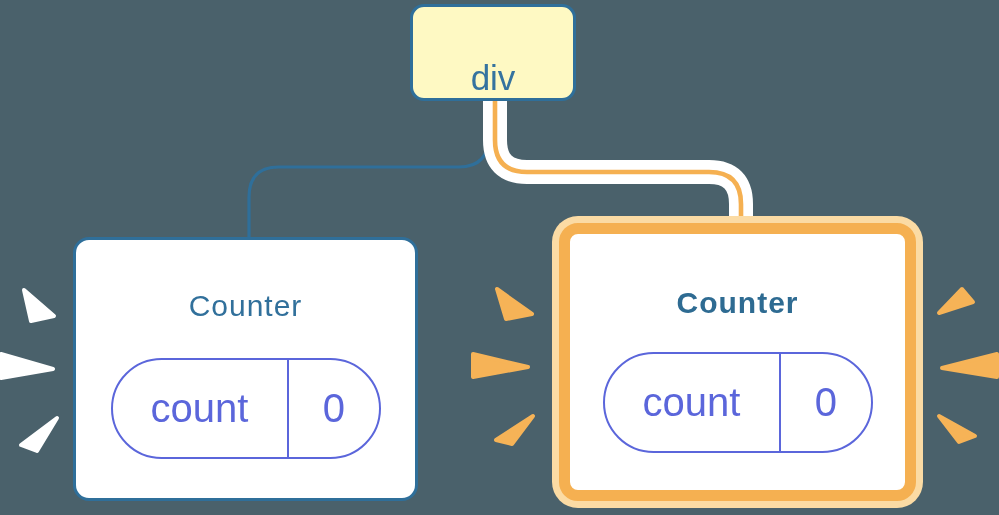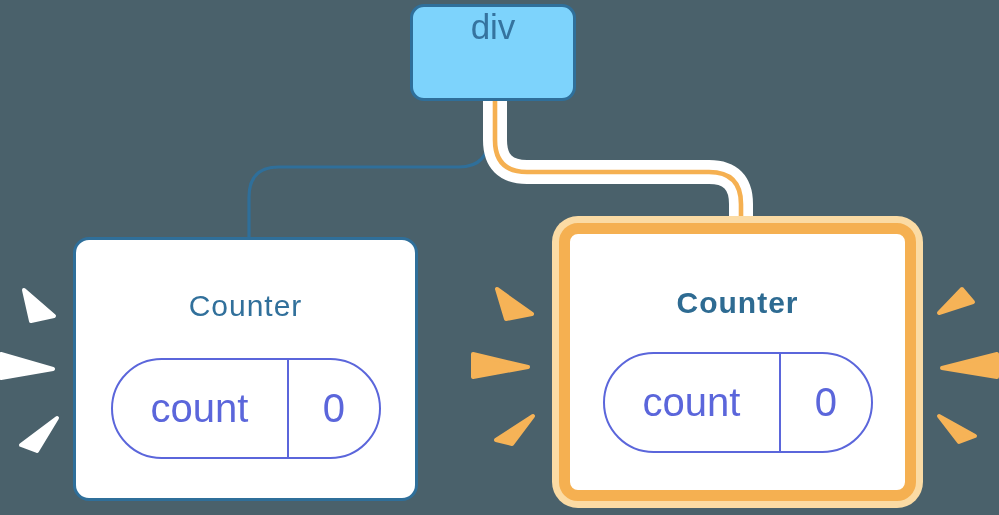--- a/index.html
+++ b/index.html
@@ -5,22 +5,22 @@
   html,body{margin:0;padding:0;background:#4A616B;}
   .stage{
     position:relative;width:999px;height:515px;background:#4A616B;overflow:hidden;
     font-family:"Liberation Sans", sans-serif;
   }
   .links-layer{position:absolute;left:0;top:0;z-index:1;}
 
   
   .node-div{
     position:absolute;left:410px;top:4px;width:166px;height:97px;z-index:2;
-    background:#7dd3fc;border:3px solid #2F6F9A;border-radius:14px;
-    display:flex;align-items:flex-start;justify-content:center;box-sizing:border-box;
+    background:#fef9c3;border:3px solid #2F6F9A;border-radius:14px;
+    display:flex;align-items:flex-end;justify-content:center;box-sizing:border-box;
   }
   .node-div .node-label{color:#35739F;font-size:35px;font-weight:500;}
 
   
   .card-left{
     position:absolute;left:73px;top:237px;width:345px;height:264px;z-index:2;
     background:#FFFFFF;border:3px solid #2F6F9A;border-radius:16px;
     box-sizing:border-box;display:flex;flex-direction:column;align-items:center;
   }
   .card-title{

